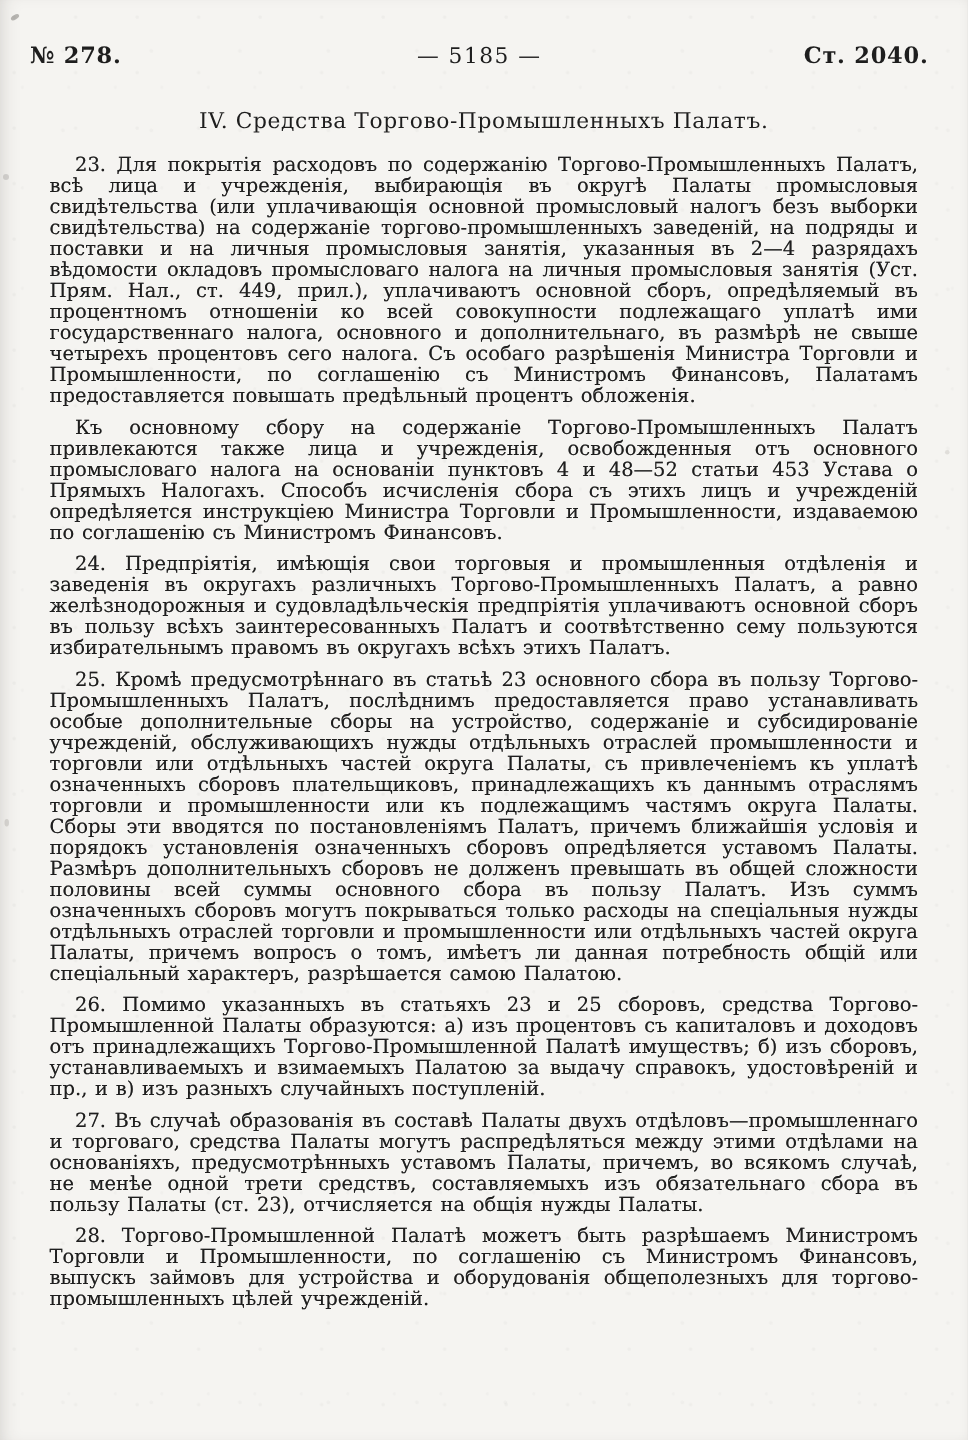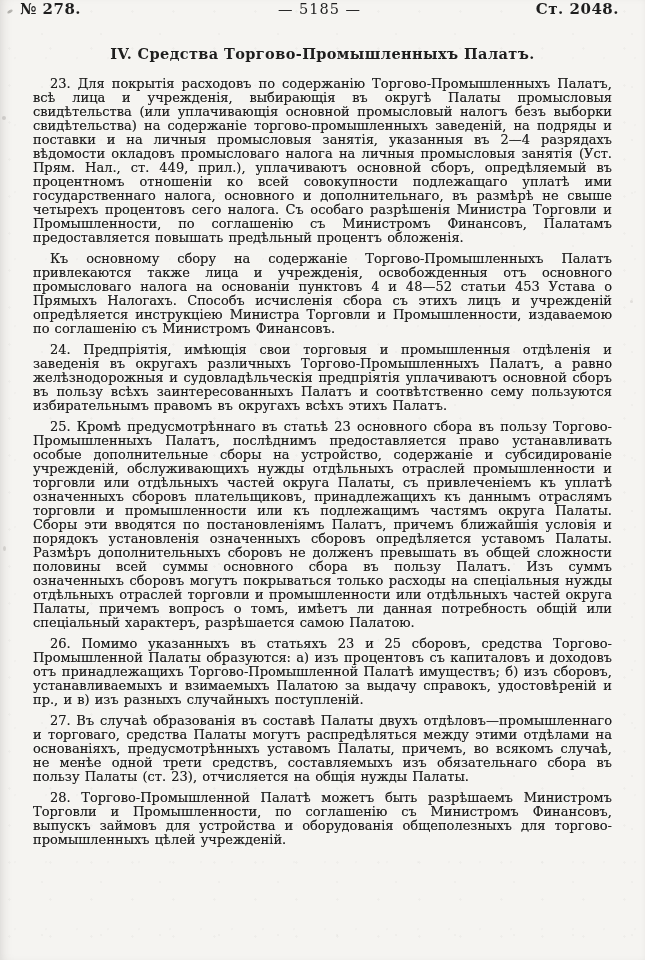--- a/index.html
+++ b/index.html
@@ -21,31 +21,32 @@
     box-shadow: inset 8px 0 14px -10px rgba(50,45,40,0.25),
                 inset -4px 0 10px -8px rgba(50,45,40,0.12);
     font-family: "DejaVu Serif", "Liberation Serif", serif;
     color: #1e1e1e;
     overflow: hidden;
   }
   .header {
     display: grid;
     grid-template-columns: 1fr auto 1fr;
     align-items: baseline;
+    padding-top: 28px;
     margin: 0 26px 0 20px;
     font-size: 15px;
   }
   .h-left  { justify-self: start; font-weight: bold; letter-spacing: 0.5px; }
   .h-center{ justify-self: center; font-weight: normal; font-size: 14.5px; letter-spacing: 1px; }
   .h-right { justify-self: end; font-weight: bold; letter-spacing: 0.5px; }
   .title {
     margin: 27px 33px 15px;
     text-align: center;
     font-size: 14.5px;
-    font-weight: bold;
+    font-weight: normal;
     letter-spacing: 0.4px;
   }
   .body-text { margin: 0 33px; }
   .body-text p {
     margin: 0 0 7px;
     text-align: justify;
     text-indent: 17px;
     font-size: 13px;
     line-height: 14px;
     word-spacing: 1px;
@@ -62,21 +63,21 @@
   .speck.s4 { left: 630px; top: 300px; width: 3px; height: 3px; opacity: .35; }
 </style>
 </head>
 <body>
 
 <div class="page">
 
   <div class="header">
     <span class="h-left">№ 278.</span>
     <span class="h-center">— 5185 —</span>
-    <span class="h-right">Ст. 2048.</span>
+    <span class="h-right">Ст. 2040.</span>
   </div>
 
   <div class="title">IV. Средства Торгово-Промышленныхъ Палатъ.</div>
 
   <div class="body-text">
     <p>23. Для покрытія расходовъ по содержанію Торгово-Промышленныхъ Палатъ, всѣ лица и учрежденія, выбирающія въ округѣ Палаты промысловыя свидѣтельства (или уплачивающія основной промысловый налогъ безъ выборки свидѣтельства) на содержаніе торгово-промышленныхъ заведеній, на подряды и поставки и на личныя промысловыя занятія, указанныя въ 2—4 разрядахъ вѣдомости окладовъ промысловаго налога на личныя промысловыя занятія (Уст. Прям. Нал., ст. 449, прил.), уплачиваютъ основной сборъ, опредѣляемый въ процентномъ отношеніи ко всей совокупности подлежащаго уплатѣ ими государственнаго налога, основного и дополнительнаго, въ размѣрѣ не свыше четырехъ процентовъ сего налога. Съ особаго разрѣшенія Министра Торговли и Промышленности, по соглашенію съ Министромъ Финансовъ, Палатамъ предоставляется повышать предѣльный процентъ обложенія.</p>
     <p>Къ основному сбору на содержаніе Торгово-Промышленныхъ Палатъ привлекаются также лица и учрежденія, освобожденныя отъ основного промысловаго налога на основаніи пунктовъ 4 и 48—52 статьи 453 Устава о Прямыхъ Налогахъ. Способъ исчисленія сбора съ этихъ лицъ и учрежденій опредѣляется инструкціею Министра Торговли и Промышленности, издаваемою по соглашенію съ Министромъ Финансовъ.</p>
     <p>24. Предпріятія, имѣющія свои торговыя и промышленныя отдѣленія и заведенія въ округахъ различныхъ Торгово-Промышленныхъ Палатъ, а равно желѣзнодорожныя и судовладѣльческія предпріятія уплачиваютъ основной сборъ въ пользу всѣхъ заинтересованныхъ Палатъ и соотвѣтственно сему пользуются избирательнымъ правомъ въ округахъ всѣхъ этихъ Палатъ.</p>
     <p>25. Кромѣ предусмотрѣннаго въ статьѣ 23 основного сбора въ пользу Торгово-Промышленныхъ Палатъ, послѣднимъ предоставляется право устанавливать особые дополнительные сборы на устройство, содержаніе и субсидированіе учрежденій, обслуживающихъ нужды отдѣльныхъ отраслей промышленности и торговли или отдѣльныхъ частей округа Палаты, съ привлеченіемъ къ уплатѣ означенныхъ сборовъ плательщиковъ, принадлежащихъ къ даннымъ отраслямъ торговли и промышленности или къ подлежащимъ частямъ округа Палаты. Сборы эти вводятся по постановленіямъ Палатъ, причемъ ближайшія условія и порядокъ установленія означенныхъ сборовъ опредѣляется уставомъ Палаты. Размѣръ дополнительныхъ сборовъ не долженъ превышать въ общей сложности половины всей суммы основного сбора въ пользу Палатъ. Изъ суммъ означенныхъ сборовъ могутъ покрываться только расходы на спеціальныя нужды отдѣльныхъ отраслей торговли и промышленности или отдѣльныхъ частей округа Палаты, причемъ вопросъ о томъ, имѣетъ ли данная потребность общій или спеціальный характеръ, разрѣшается самою Палатою.</p>
     <p>26. Помимо указанныхъ въ статьяхъ 23 и 25 сборовъ, средства Торгово-Промышленной Палаты образуются: а) изъ процентовъ съ капиталовъ и доходовъ отъ принадлежащихъ Торгово-Промышленной Палатѣ имуществъ; б) изъ сборовъ, устанавливаемыхъ и взимаемыхъ Палатою за выдачу справокъ, удостовѣреній и пр., и в) изъ разныхъ случайныхъ поступленій.</p>

